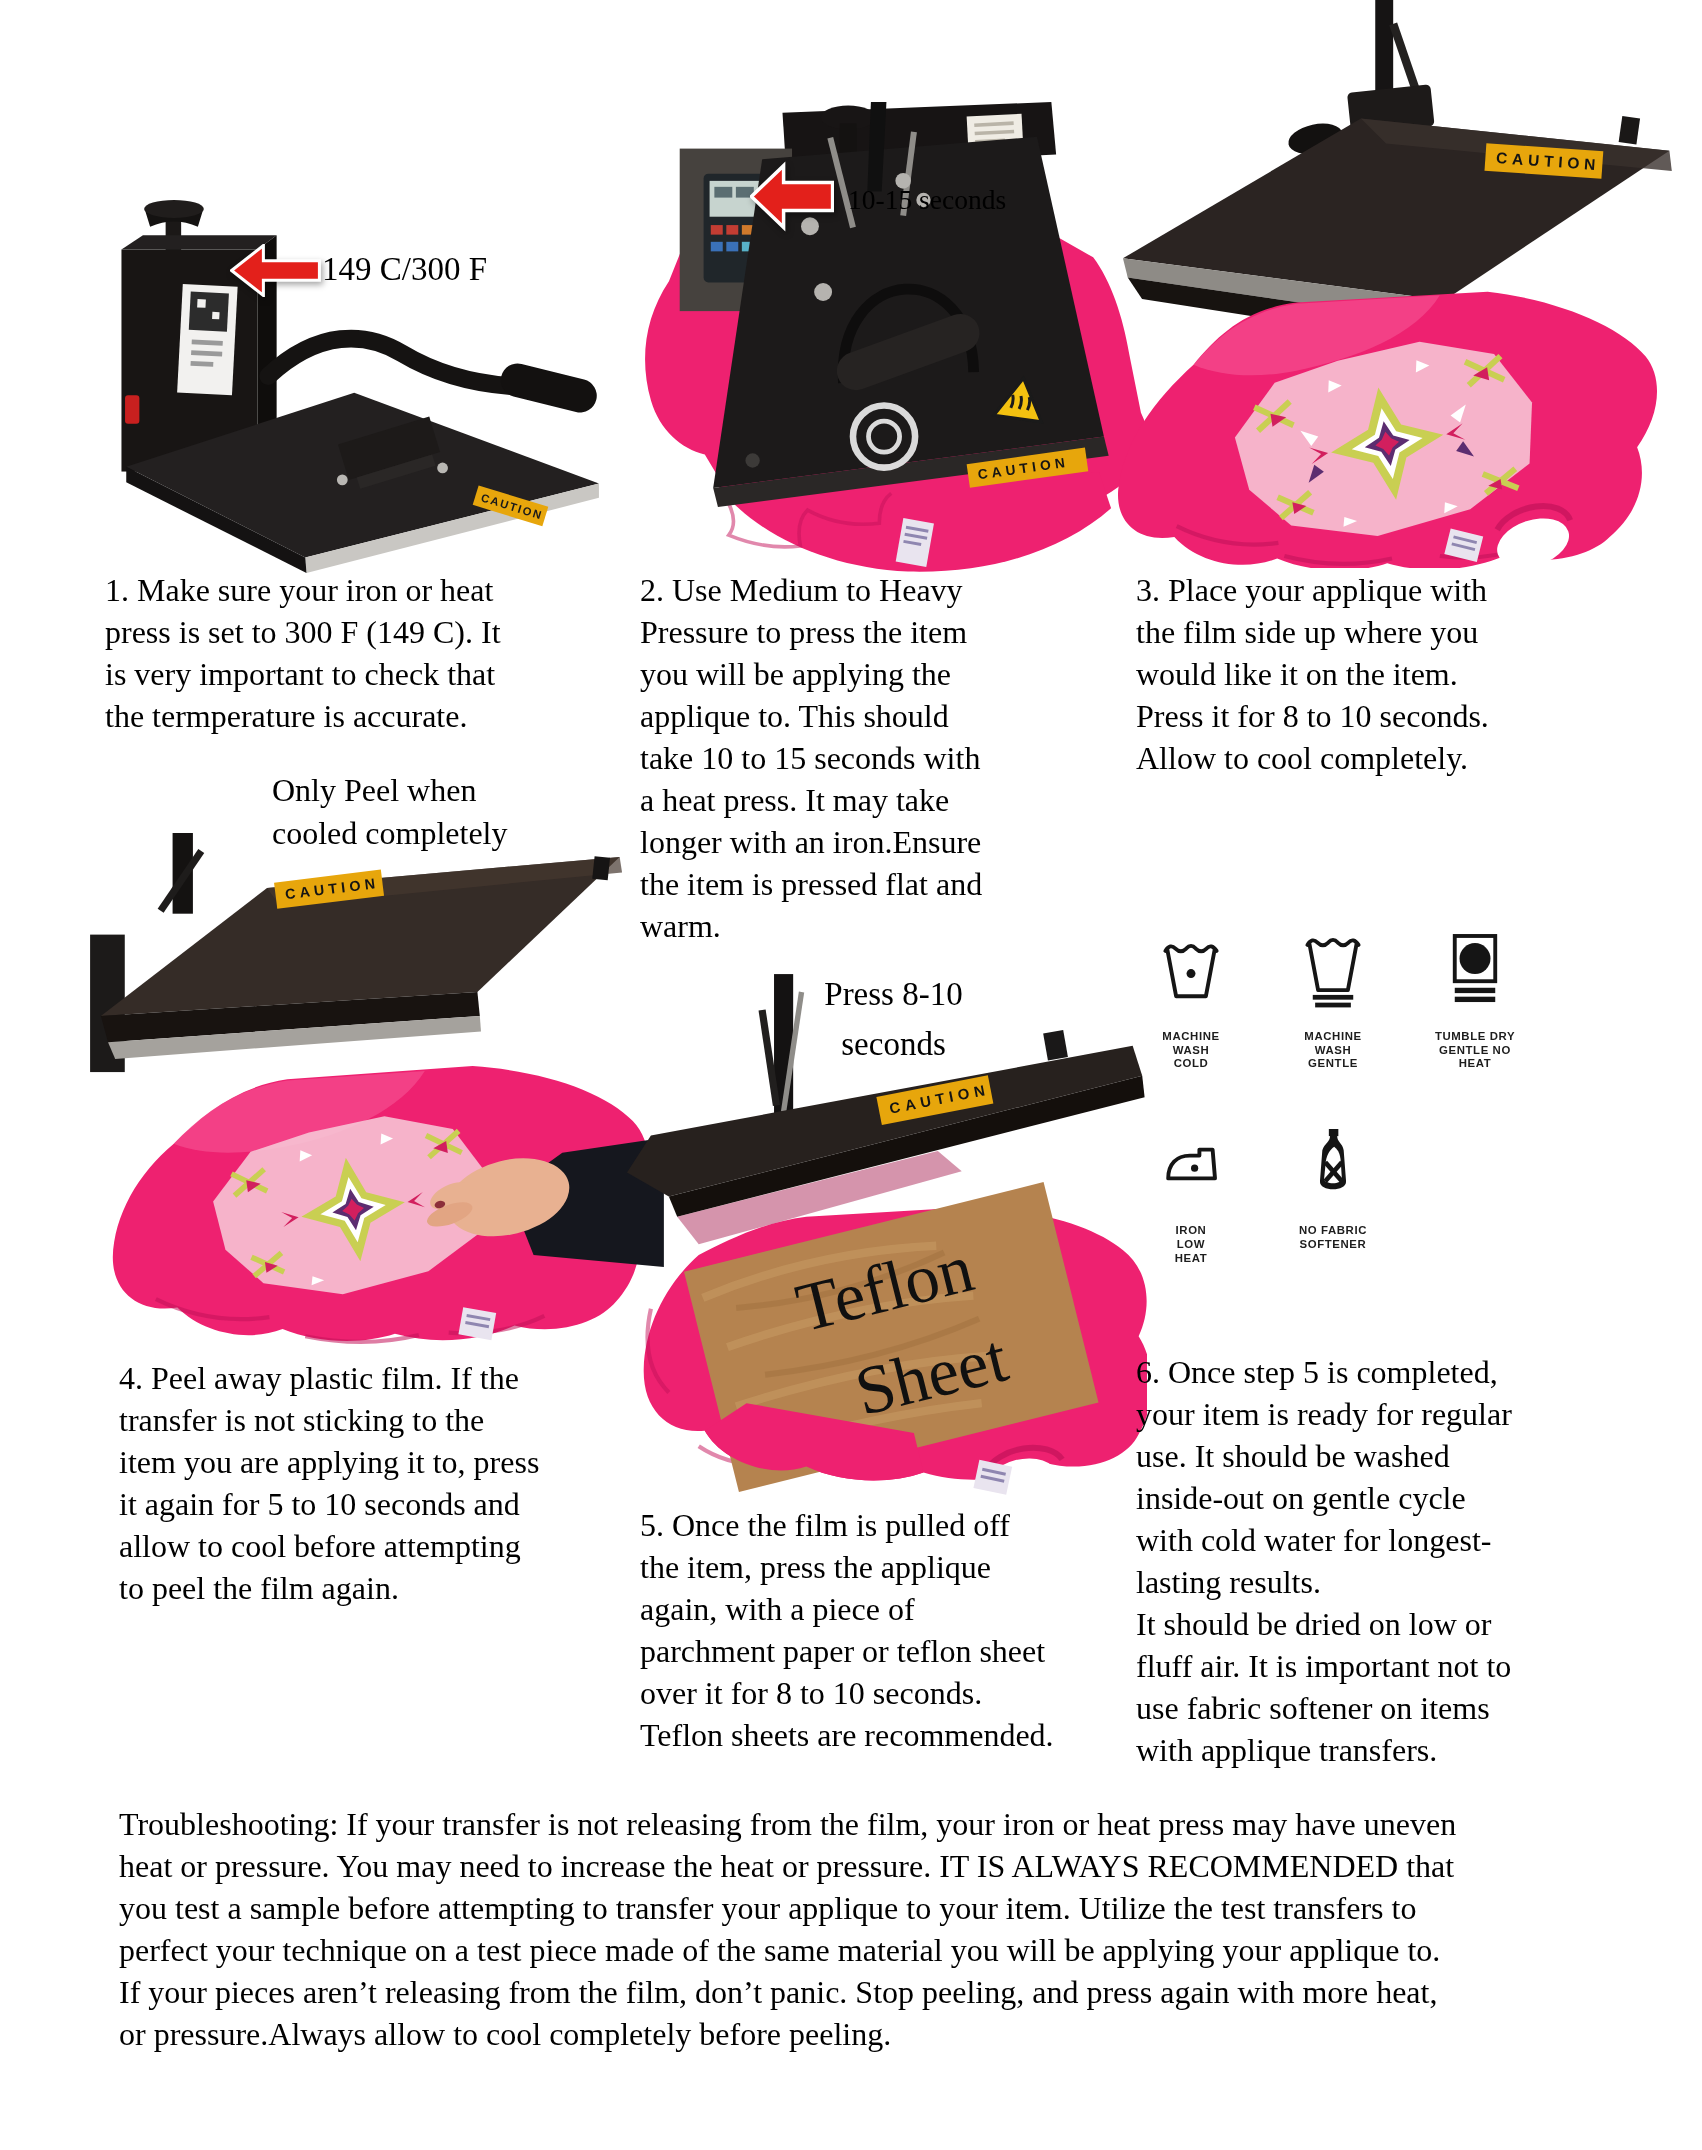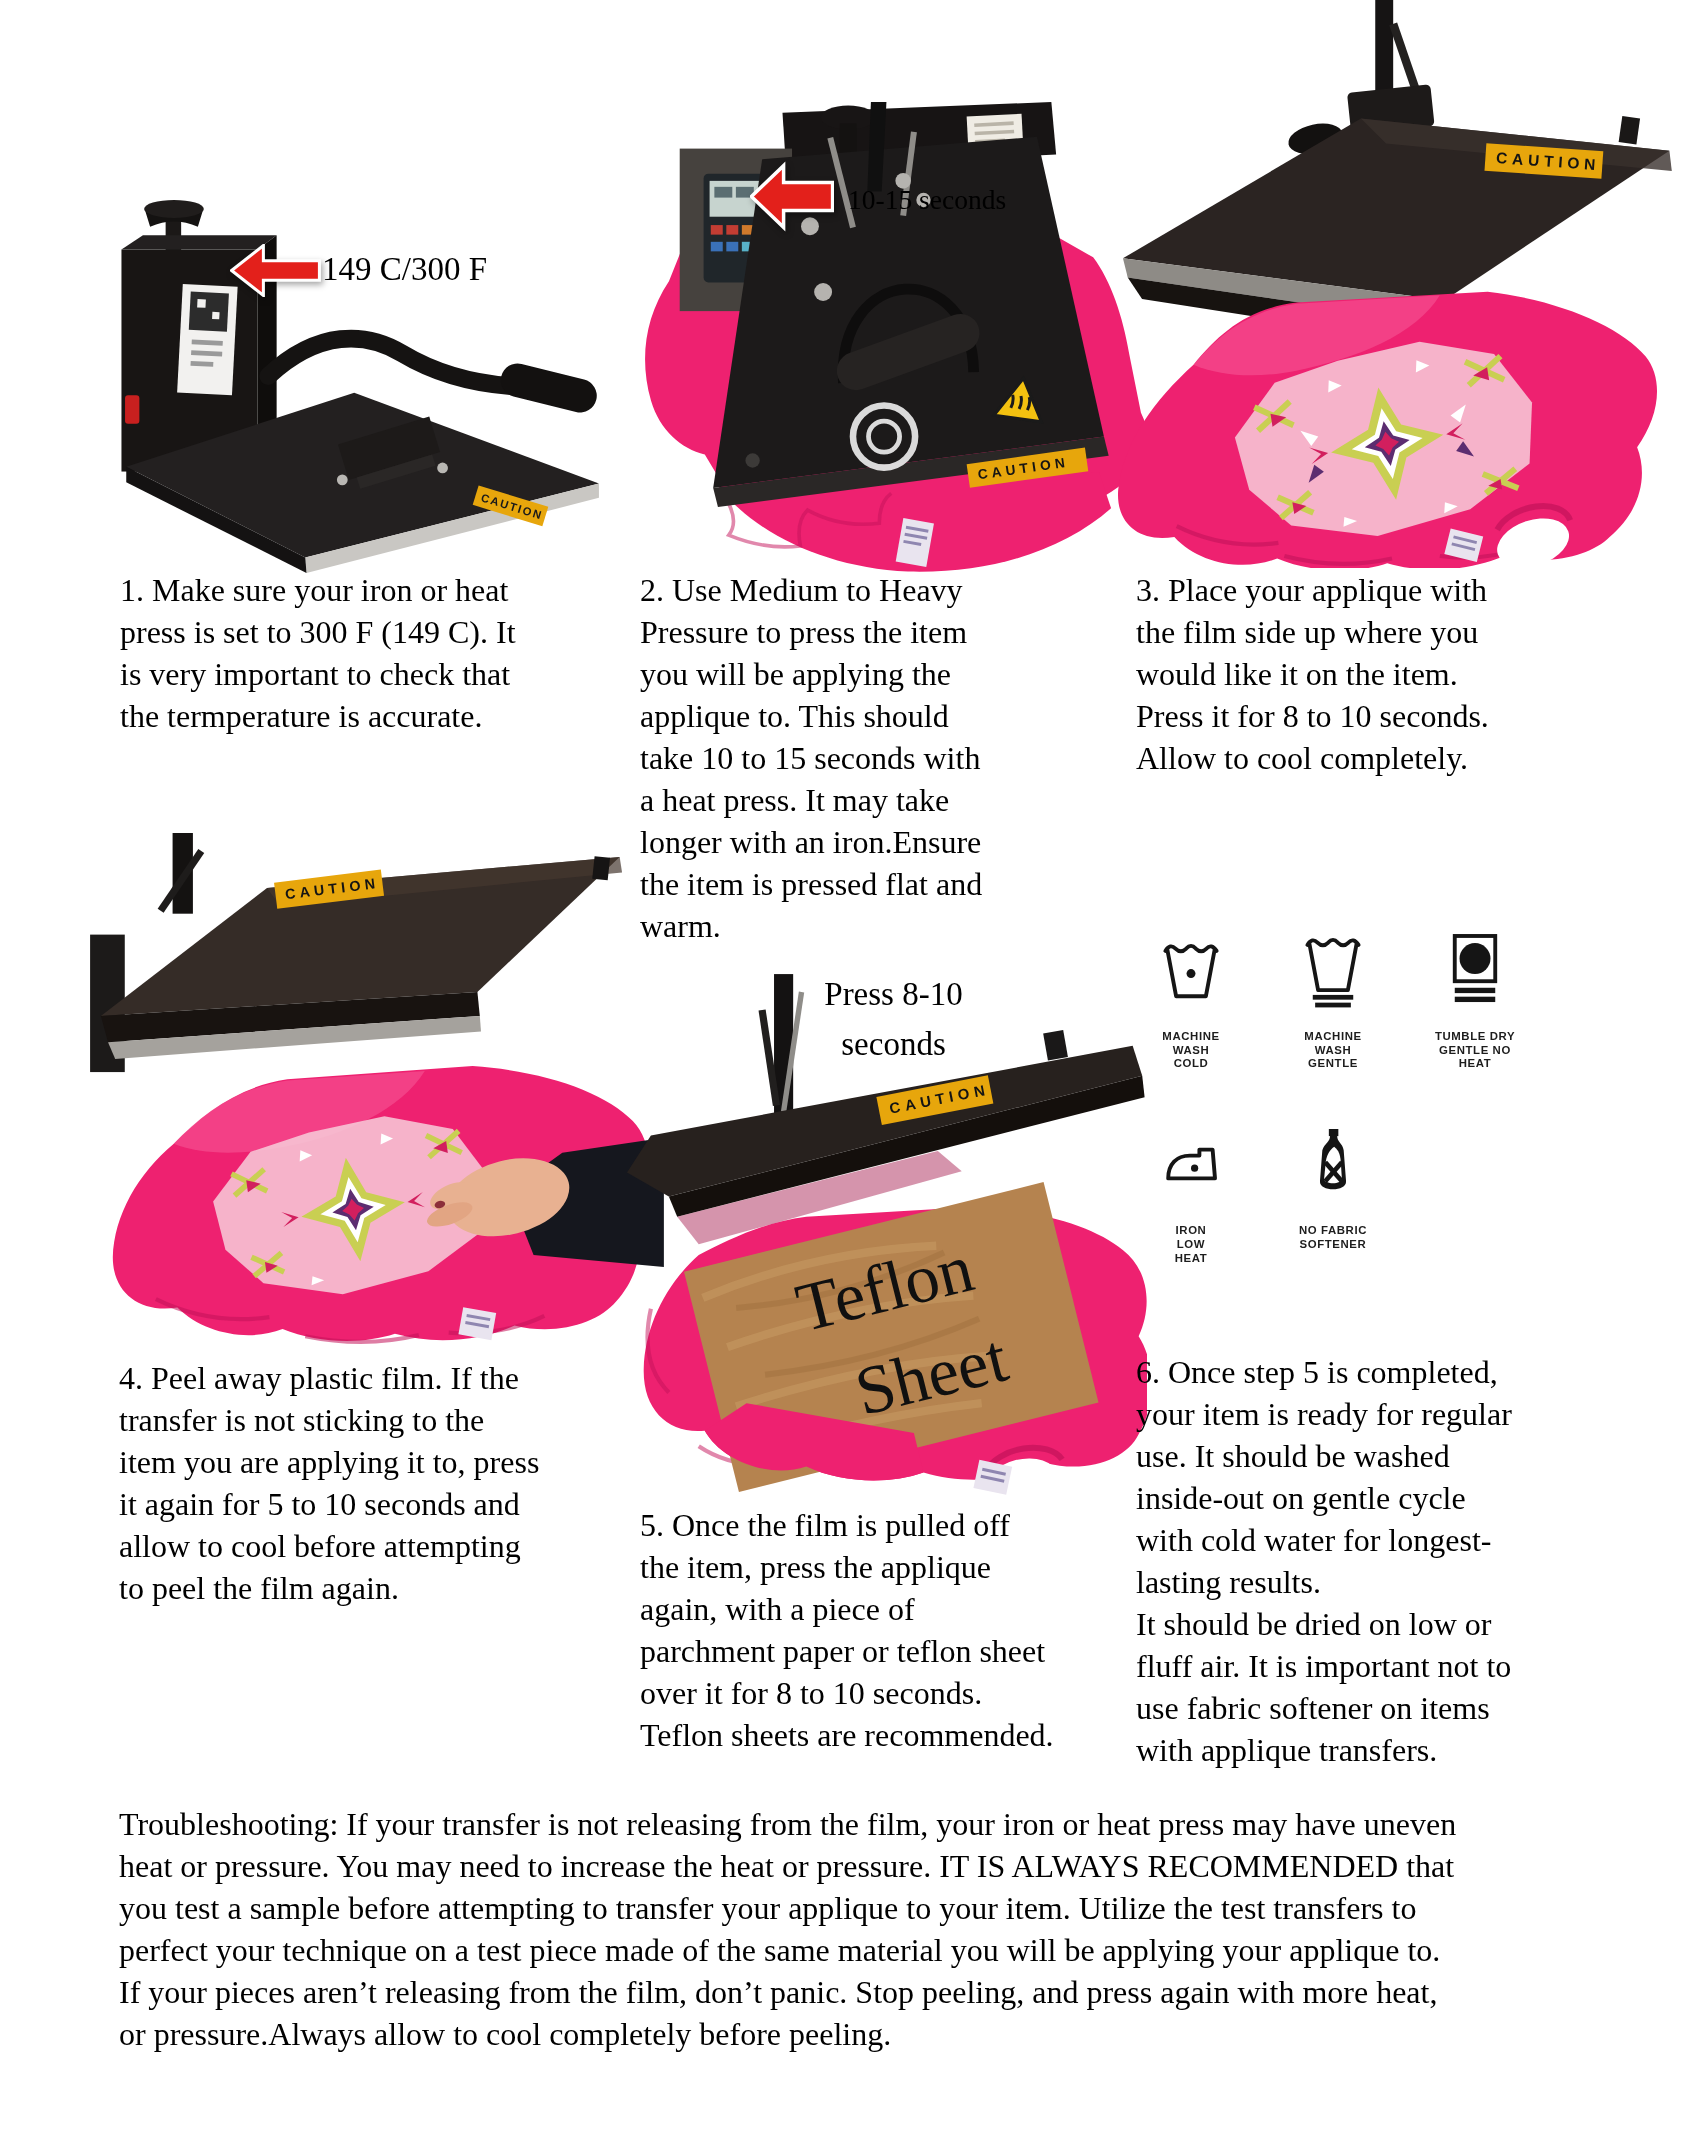--- a/index.html
+++ b/index.html
@@ -291,25 +291,27 @@
   </div>
   <div class="annot annot-temp" style="left:322px;top:251px">149 C/300 F</div>
 
   <div class="arrow" style="left:750px;top:159px;width:84px;height:75px">
     <svg viewBox="0 0 120 100">
         <polygon points="2,50 48,6 48,30 118,30 118,70 48,70 48,94" fill="#e3201b" stroke="#ffffff" stroke-width="5"></polygon>
       </svg>
   </div>
   <div class="annot annot-time" style="left:848px;top:184px">10-15 seconds</div>
 
+  <div class="annot annot-peel" style="left:272px;top:769px">Only Peel when
+cooled completely</div>
 
   <div class="annot annot-press" style="left:795px;top:969px;width:197px">Press 8-10
 seconds</div>
 
-  <div class="step-text" style="left:120px;top:569px;width:484px">1. Make sure your iron or heat
+  <div class="step-text" style="left:105px;top:569px;width:484px">1. Make sure your iron or heat
 press is set to 300 F (149 C). It
 is very important to check that
 the termperature is accurate.</div>
   <div class="step-text" style="left:640px;top:569px;width:502px">2. Use Medium to Heavy
 Pressure to press the item
 you will be applying the
 applique to. This should
 take 10 to 15 seconds with
 a heat press. It may take
 longer with an iron.Ensure

